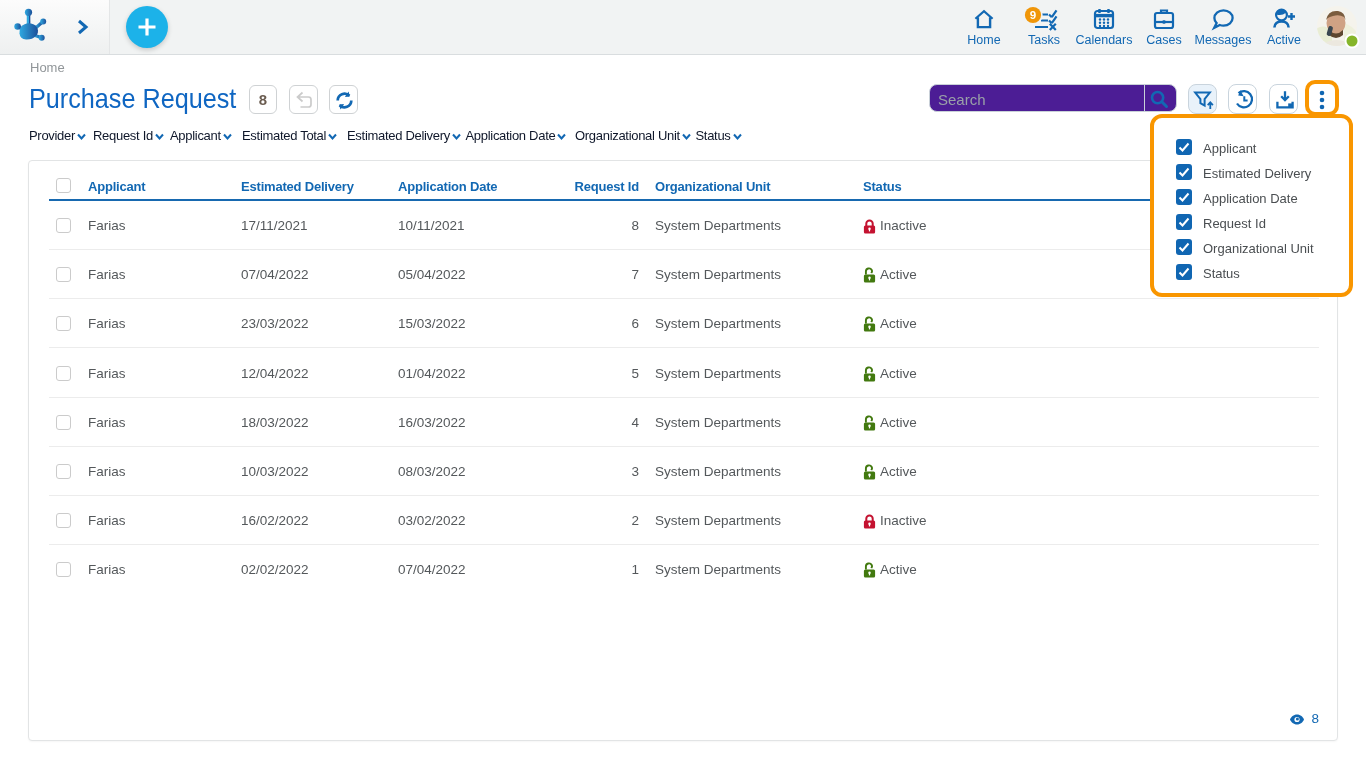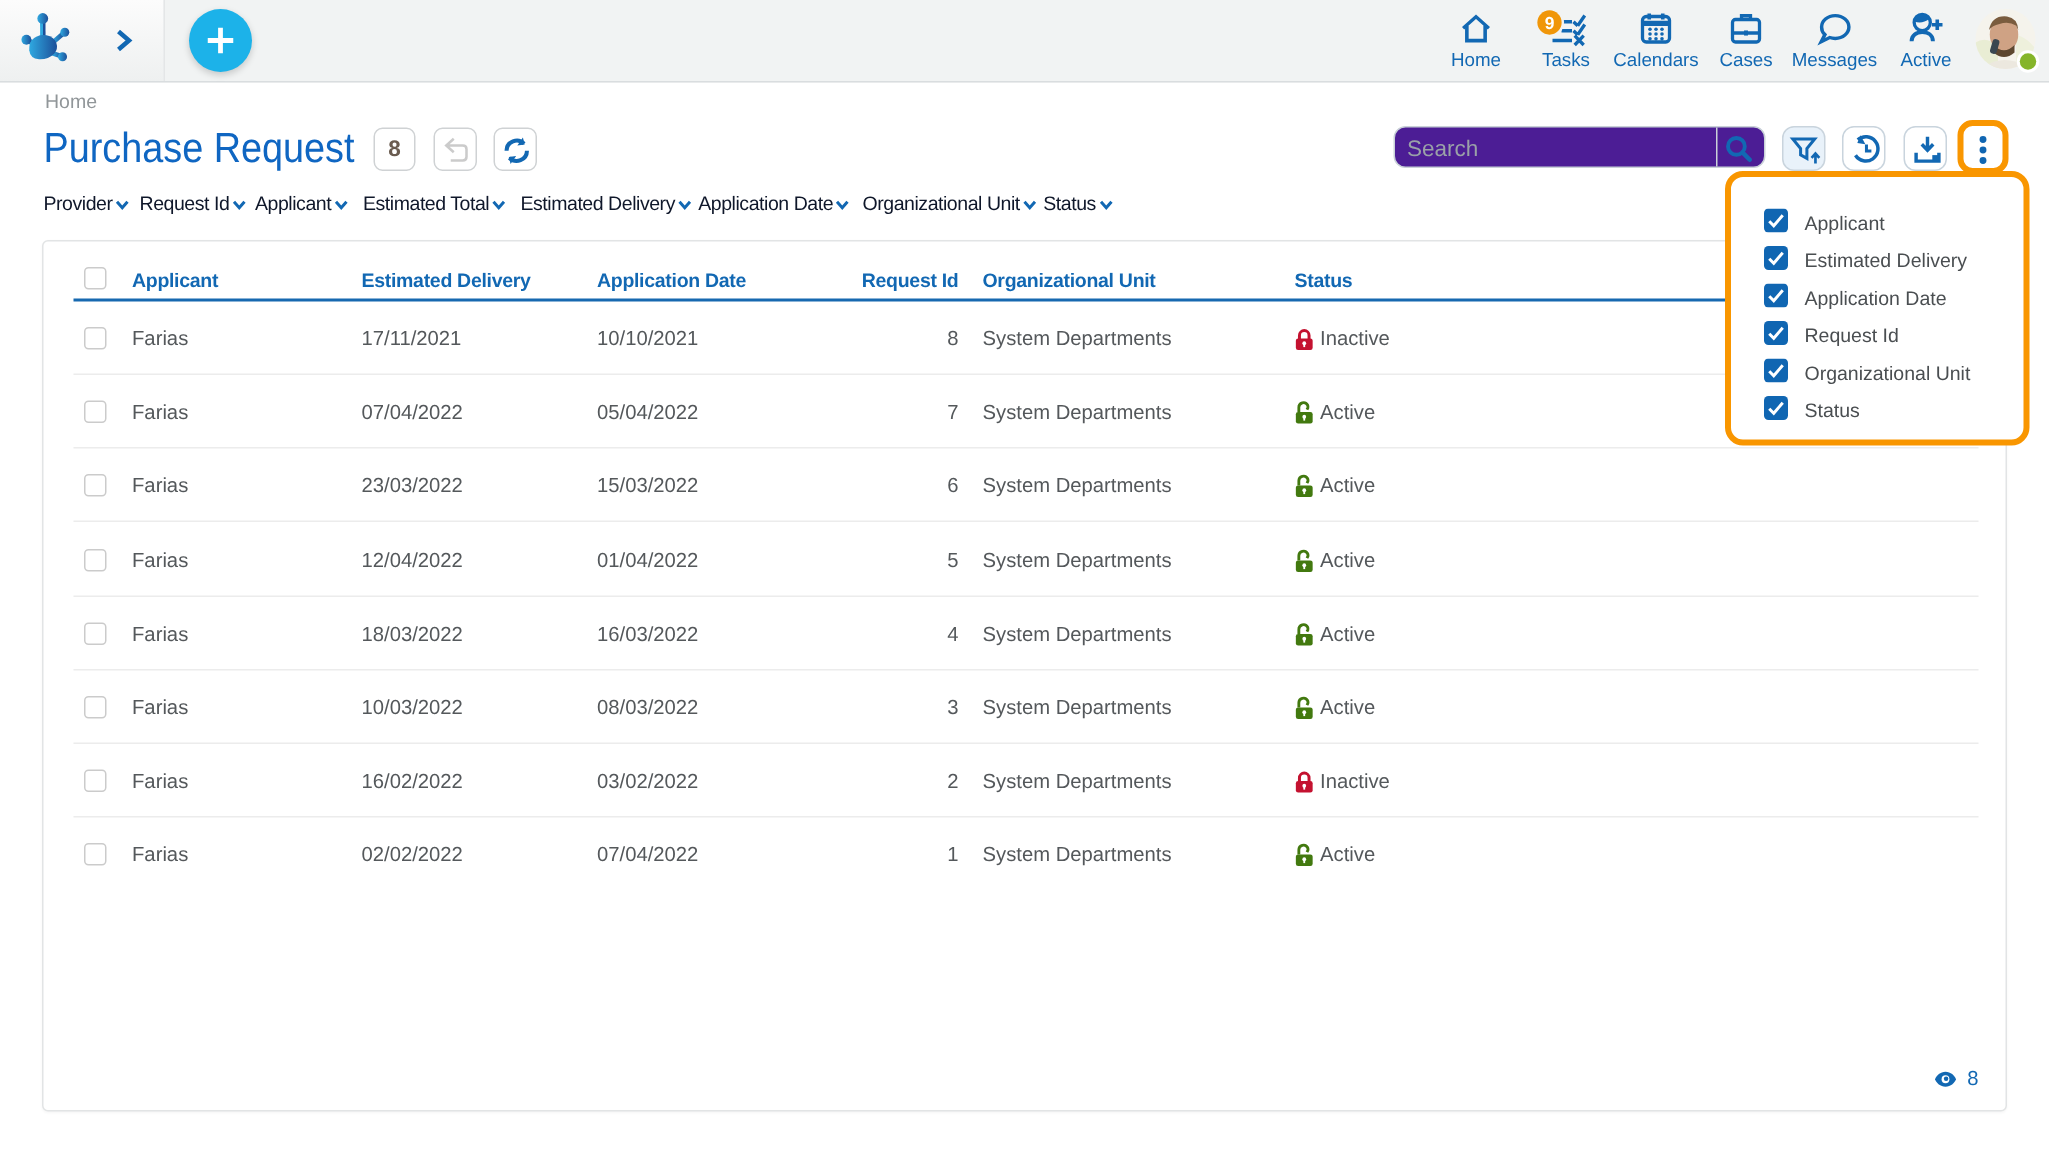--- a/index.html
+++ b/index.html
@@ -286,21 +286,21 @@
   <div class="hdr c3">Application Date</div>
   <div class="hdr c4">Request Id</div>
   <div class="hdr c5">Organizational Unit</div>
   <div class="hdr c6">Status</div>
   <div id="hline"></div>
   <div id="rows">
       <div class="row" style="top:40px">
         <div class="cbx" style="left:27px;top:17px"></div>
         <div class="cell c1">Farias</div>
         <div class="cell c2">17/11/2021</div>
-        <div class="cell c3">10/10/2021</div>
+        <div class="cell c3">10/11/2021</div>
         <div class="cell c4">8</div>
         <div class="cell c5">System Departments</div>
         <div class="cell c6"><svg class="lock" width="13" height="16" viewBox="0 0 13 16">
             <path d="M3.3,8 L3.3,5.6 A3.2,3.2 0 0 1 9.7,5.6 L9.7,8" fill="none" stroke="#c41230" stroke-width="2"></path>
             <rect x="0.9" y="7.6" width="11.2" height="7.8" rx="1.5" fill="#c41230"></rect>
             <ellipse cx="6.5" cy="10.8" rx="1.25" ry="1.35" fill="#fff"></ellipse>
             <rect x="5.9" y="11" width="1.2" height="2.4" fill="#fff"></rect>
           </svg><span class="stxt">Inactive</span></div>
         <div class="sep"></div>
       </div>

